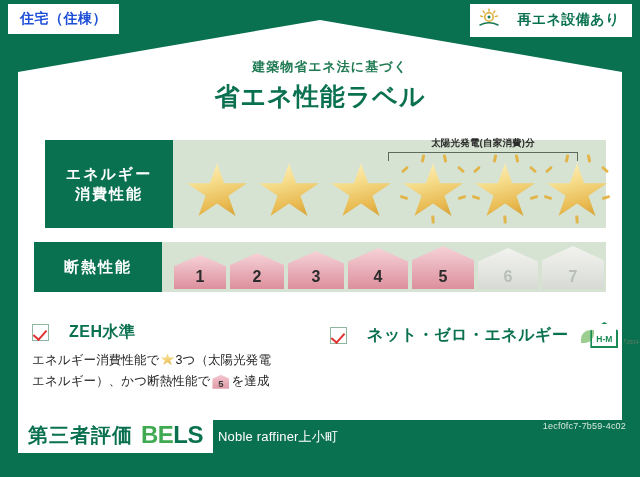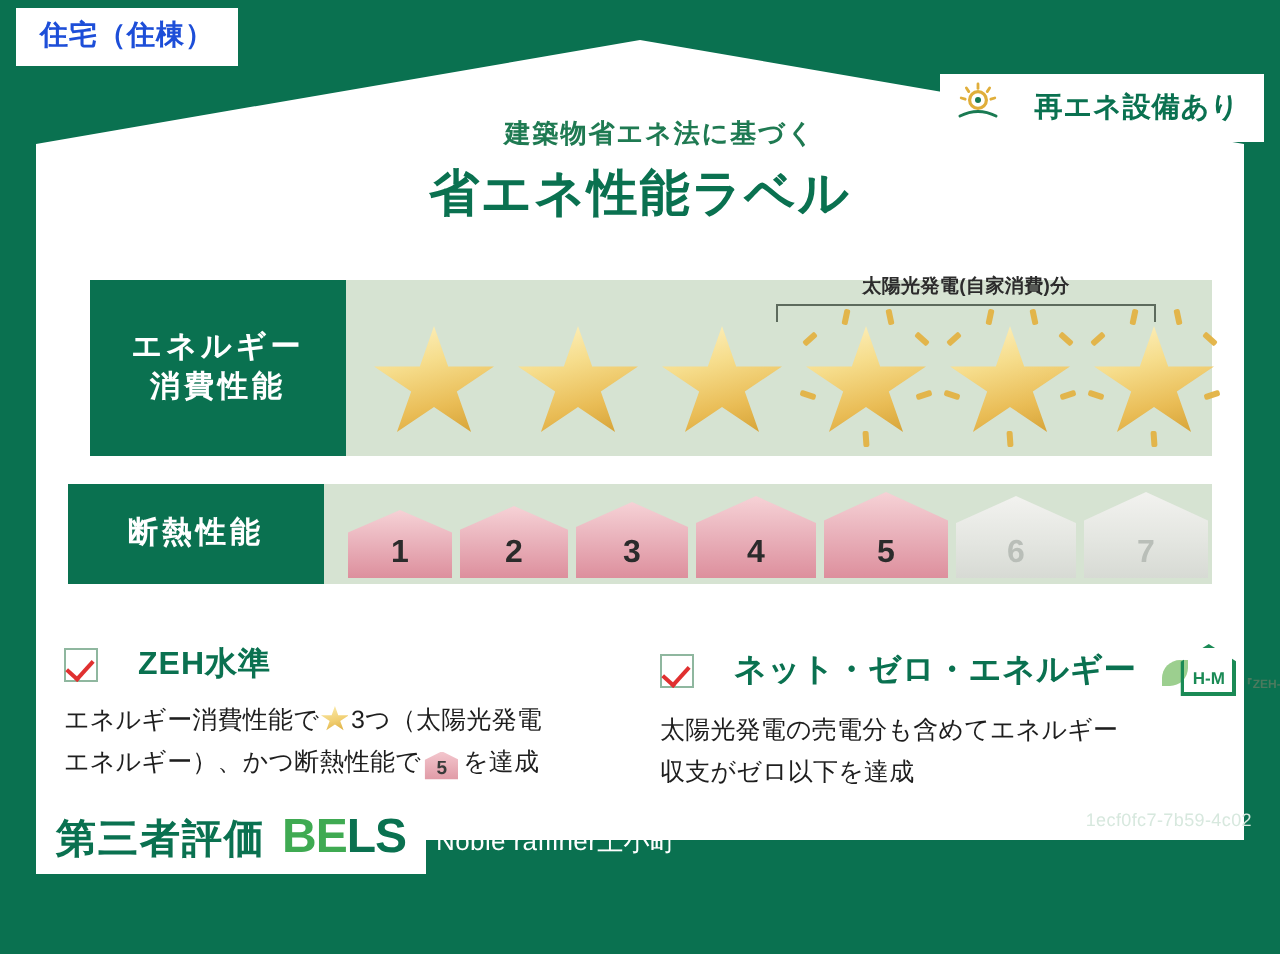--- a/index.html
+++ b/index.html
@@ -38,21 +38,20 @@
     font-size:14px; font-weight:bold; color:#1d4ed8; letter-spacing:.5px;
   }
 
   
   #renewable-badge{
     position:absolute; right:8px; top:4px;
     background:#ffffff;
     padding:4px 12px 5px 8px;
     display:flex; align-items:center; gap:17px;
     z-index:8;
-    margin-top:33px;
   }
   #renewable-badge .label{
     font-size:14px; font-weight:bold; color:#0a7150; letter-spacing:.5px;
   }
 
   
   #label-heading{
     position:absolute; top:58px; left:0; width:640px;
     text-align:center; z-index:5;
   }
@@ -240,21 +239,21 @@
     background:#9ccf8f;
     border-radius:70% 0 70% 0;
   }
   #zehm-logo .tag{
     font-size:6px; color:#4b7a5e; font-weight:bold; white-space:nowrap;
     padding-bottom:1px;
   }
 
   
   #footer{
-    position:absolute; left:0; bottom:16px; width:640px; height:67px;
+    position:absolute; left:0; bottom:0; width:640px; height:67px;
     z-index:7;
   }
   #bels-box{
     position:absolute; left:18px; top:8px;
     background:#ffffff;
     padding:3px 10px 4px 10px;
     display:flex; align-items:center; gap:8px;
   }
   #bels-box .jp{
     font-size:20px; font-weight:bold; color:#0a7150; letter-spacing:1px;
@@ -399,21 +398,20 @@
       <span class="crit-title">ネット・ゼロ・エネルギー</span>
       <span id="zehm-logo">
         <span class="house">
           <span class="leaf"></span>
           <span class="outline"></span>
           <span class="hm">H-M</span>
         </span>
         <span class="tag">『ZEH-M』</span>
       </span>
     </div>
-    <div class="crit-desc"><span>太陽光発電の売電分も含めてエネルギー</span><br><span>収支がゼロ以下を達成</span></div>
   </div>
 
   <div id="footer">
     <div id="bels-box">
       <span class="jp">第三者評価</span>
       <span class="bels"><span class="b1">BE</span><span class="b2">LS</span></span>
     </div>
     <div id="property-name">Noble raffiner上小町</div>
     <div id="eval-block">
       <div class="uid">1ecf0fc7-7b59-4c02</div>

